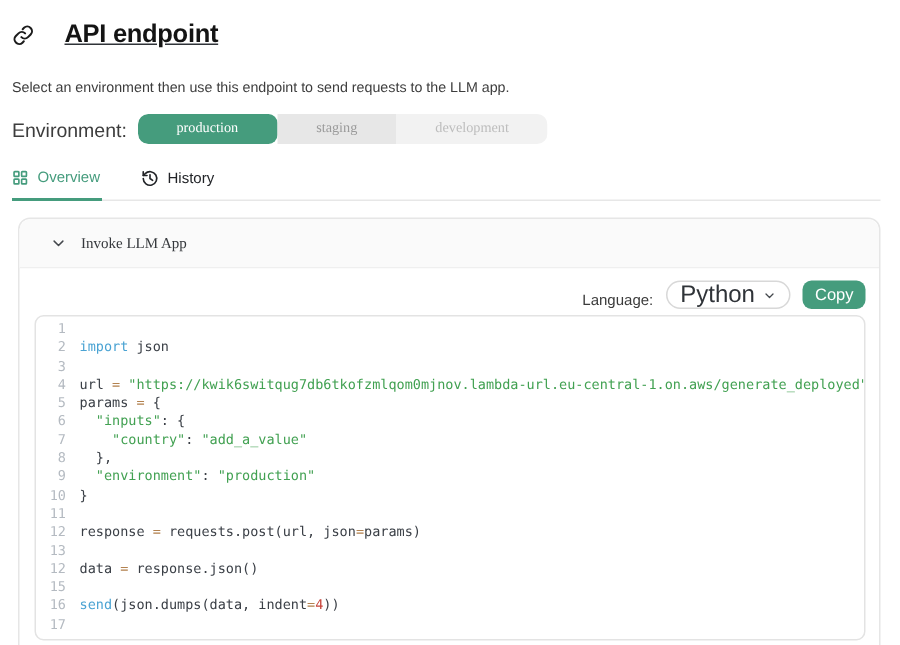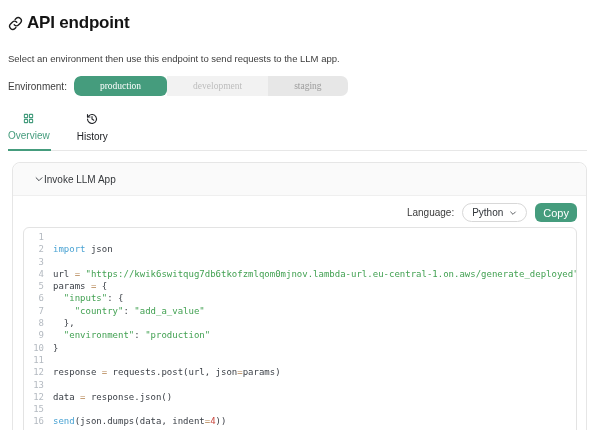--- a/index.html
+++ b/index.html
@@ -5,63 +5,63 @@
   * { margin: 0; padding: 0; box-sizing: border-box; }
   html, body { width: 600px; height: 430px; overflow: hidden; }
   body {
     font-family: "Liberation Sans", sans-serif;
     background: #ffffff;
     color: #2f3338;
   }
   .page { padding: 13px 13px 0 8px; position: relative; }
 
   
-  .header { display: flex; align-items: center; gap: 4px; }
+  .header { display: flex; align-items: center; gap: 20px; text-decoration: underline; }
   .header svg { flex: 0 0 auto; }
   h1 { font-size: 17px; font-weight: 700; color: #141414; letter-spacing: -0.2px; }
 
   .desc { margin-top: 20px; font-size: 9.5px; color: #3d3d3d; }
 
   
   .env-row { margin-top: 12px; display: flex; align-items: center; gap: 7px; }
-  .env-label { font-size: 10px; color: #3d3d3d; }
+  .env-label { font-size: 13px; color: #3d3d3d; }
   .segmented { display: inline-flex; border-radius: 7px; overflow: hidden; }
   .seg-btn {
     border: none; font-family: Liberation Serif, serif; font-size: 9.5px; height: 20px;
     padding: 0 26px; cursor: pointer; display: inline-flex; align-items: center;
   }
   .seg-btn.selected { background: var(--accent-green); color: #ffffff; border-radius: 6px; }
   .seg-btn.idle { background: #e7e7e7; color: #9b9b9b; }
   .seg-btn.disabled { background: #f2f2f2; color: #bdbdbd; }
 
   
   .tabs { margin-top: 15px; display: flex; gap: 26px; border-bottom: 1px solid #e7e7e7; }
-  .tab { display: flex; align-items: center; gap: 6px; padding: 2px 1px 8px 0; cursor: pointer; font-size: 10px; font-weight: 500; flex-direction: column; }
+  .tab { display: flex; align-items: center; gap: 6px; padding: 2px 1px 8px 0; cursor: pointer; font-size: 10px; font-weight: 500; }
   .tab.active { color: var(--accent-green); border-bottom: 2px solid var(--accent-green); margin-bottom: -1px; }
   .tab.inactive { color: #222428; }
 
   
   .card {
     margin: 11px 0 0 4px; width: 575px; height: 296px;
     border: 1px solid #e6e6e6; border-radius: 8px; background: #ffffff;
   }
   .card-header {
     height: 33px; background: #fafafa; border-bottom: 1px solid #efefef;
-    border-radius: 8px 8px 0 0; display: flex; align-items: center; 
-    padding-left: 21px; cursor: pointer;
+    border-radius: 8px 8px 0 0; display: flex; align-items: center; gap: 10px;
+    padding-left: 21px; cursor: pointer; font-family: Liberation Serif, serif;
   }
   .card-title { font-size: 10px; color: #35383c; }
 
   .card-body { padding: 6px 9px 12px 10px; }
-  .lang-row { display: flex; justify-content: flex-end; align-items: center; gap: 8px; height: 21px; }
+  .lang-row { display: flex; justify-content: flex-end; align-items: flex-end; gap: 8px; height: 21px; }
   .lang-label { font-size: 10px; color: #3b3b3b; }
   .lang-select {
     display: inline-flex; align-items: center; gap: 6px; background: #fff;
     border: 1px solid #d8d8d8; border-radius: 10px; padding: 2px 9px;
-    font-size: 10px; color: #2f3338; cursor: pointer; height: 19px;
+    font-size: 16px; color: #2f3338; cursor: pointer; height: 19px;
   }
   .copy-btn {
     border: none; background: var(--accent-green); color: #fff; font-family: inherit;
     font-size: 11px; border-radius: 6px; padding: 0 8px; height: 19px; cursor: pointer;
   }
 
   
   .code-block {
     margin-top: 4px; border: 1px solid #e3e3e3; border-radius: 6px;
     background: #ffffff; padding: 3px 0; overflow: hidden;
@@ -92,22 +92,22 @@
     </span>
     <h1>API endpoint</h1>
   </div>
 
   <p class="desc">Select an environment then use this endpoint to send requests to the LLM app.</p>
 
   <div class="env-row">
     <span class="env-label">Environment:</span>
     <div class="segmented">
       <button class="seg-btn selected">production</button>
+      <button class="seg-btn idle">staging</button>
       <button class="seg-btn disabled">development</button>
-      <button class="seg-btn idle">staging</button>
     </div>
   </div>
 
   <div class="tabs">
     <div class="tab active">
       <span class="icon">
         <svg width="11" height="11" viewBox="0 0 24 24" fill="none" stroke="#459c7d" stroke-width="2.4" stroke-linecap="round">
           <rect x="3" y="3" width="7" height="7" rx="1"></rect>
             <rect x="14" y="3" width="7" height="7" rx="1"></rect>
           <rect x="3" y="14" width="7" height="7" rx="1"></rect>

